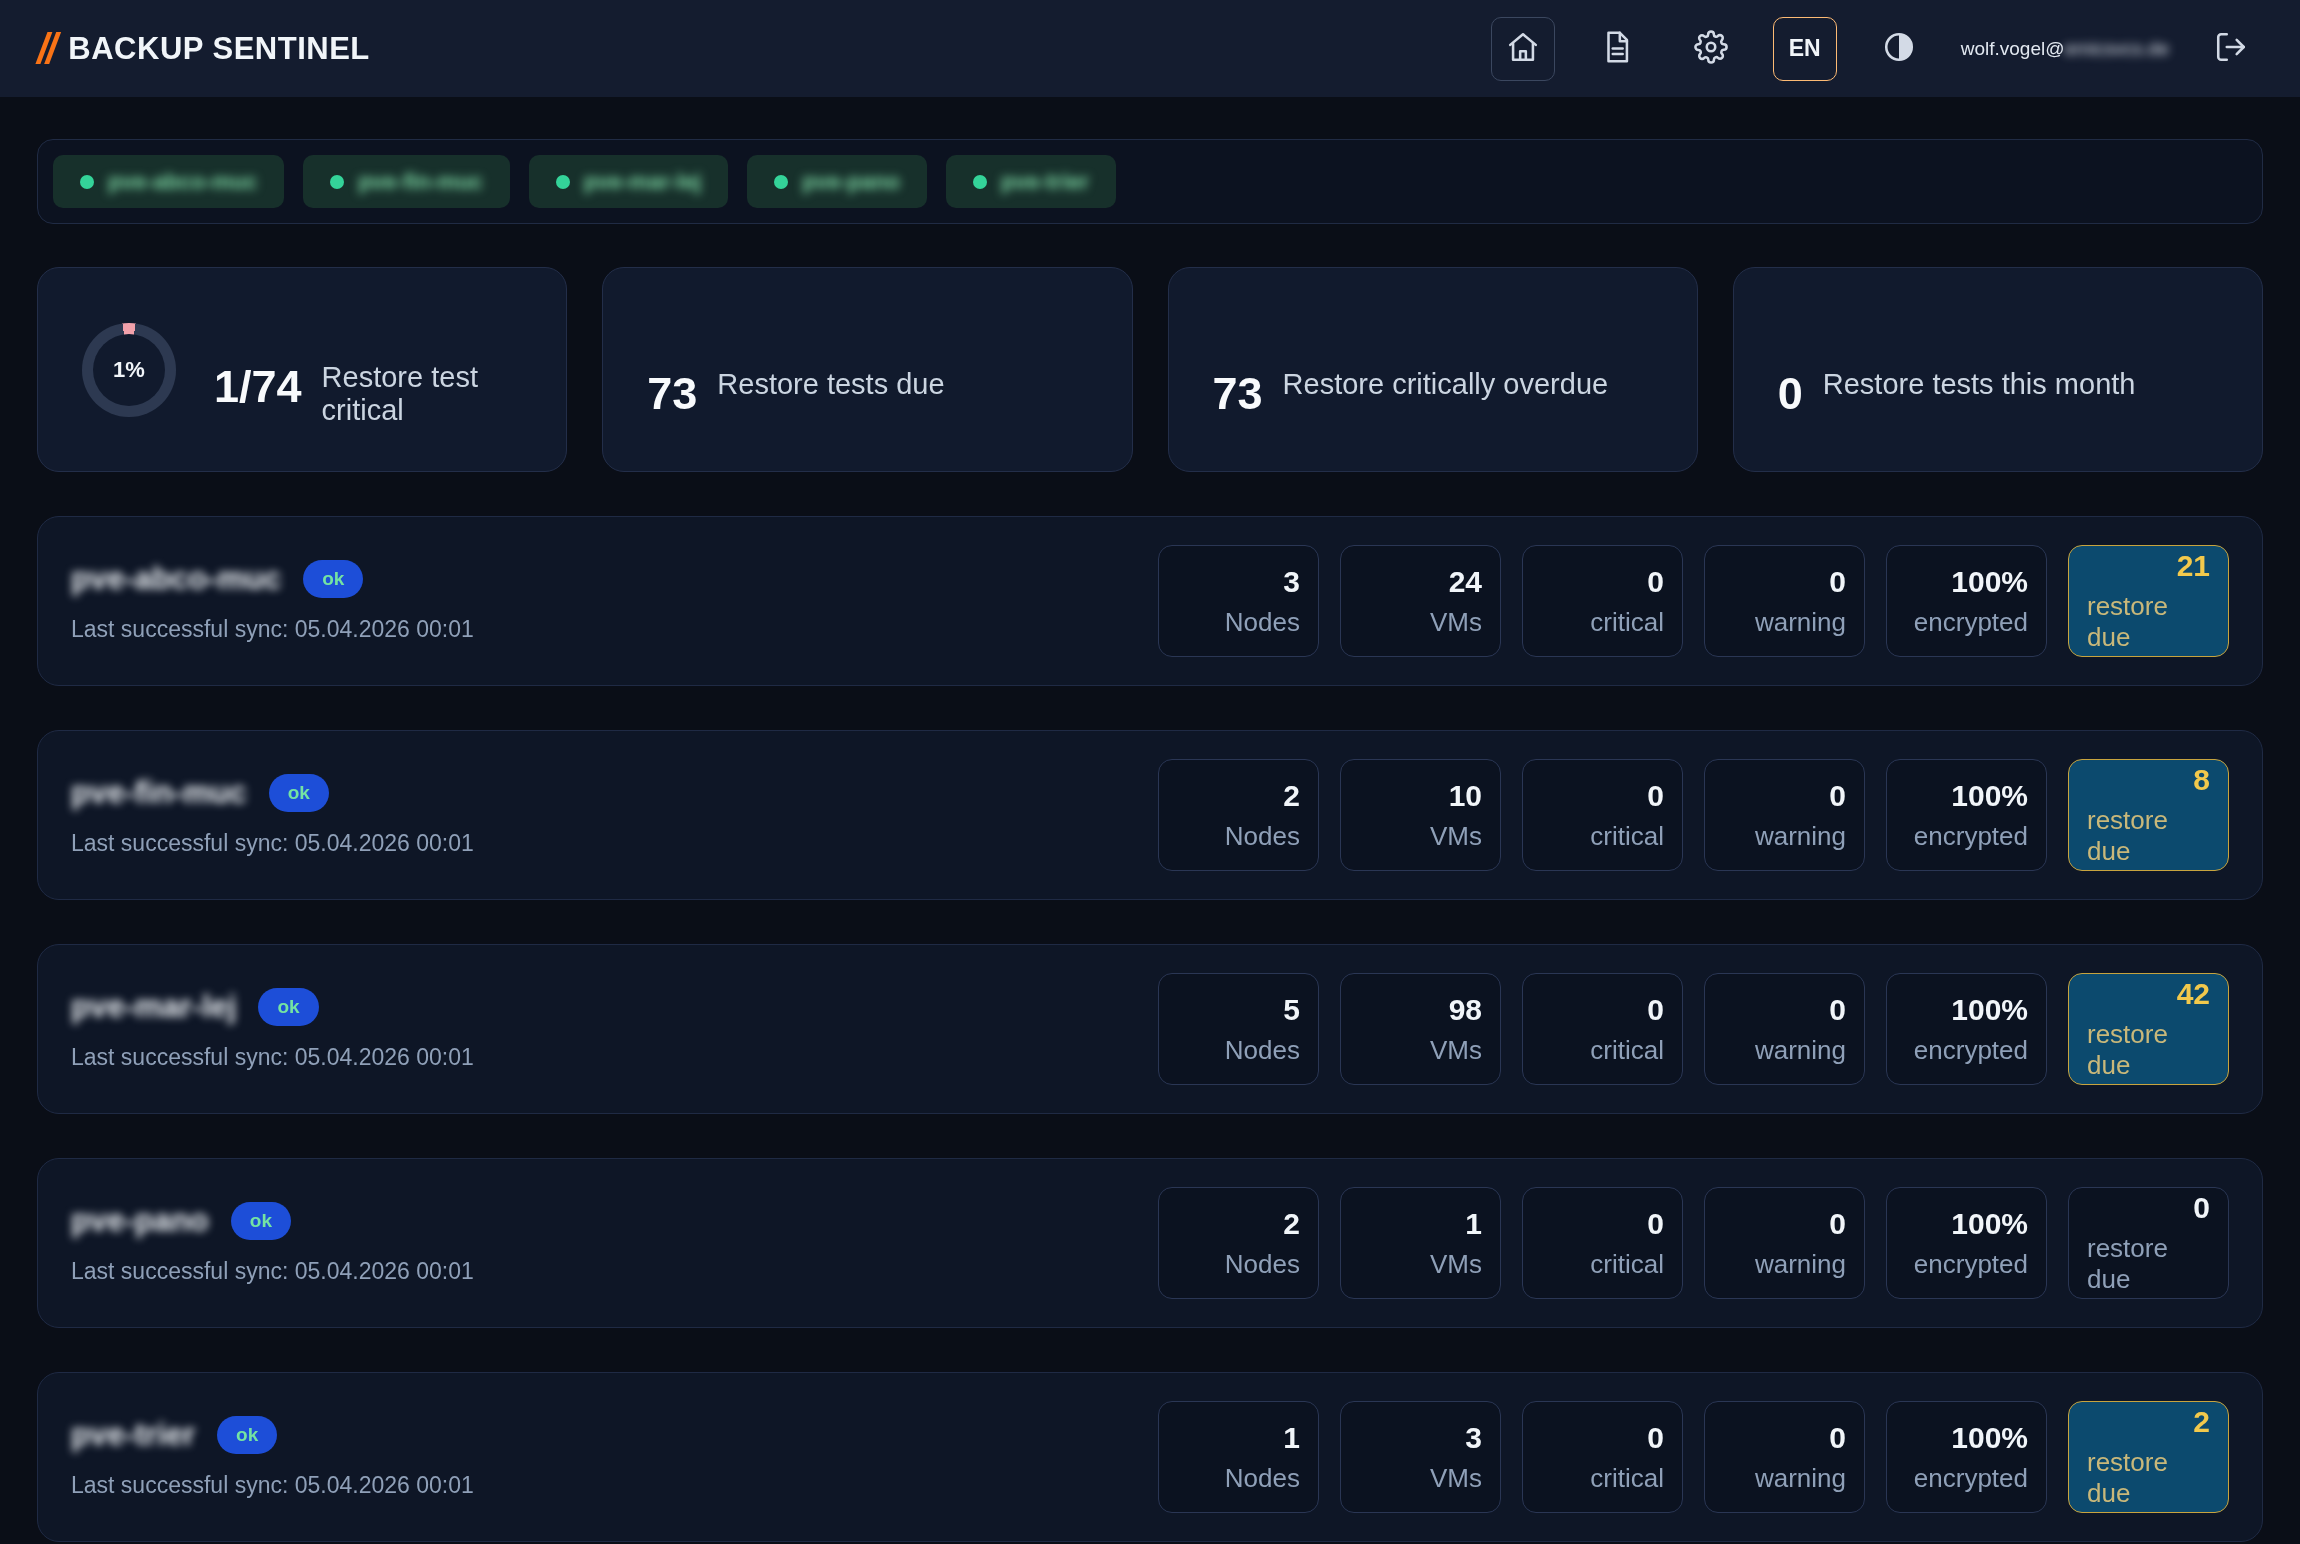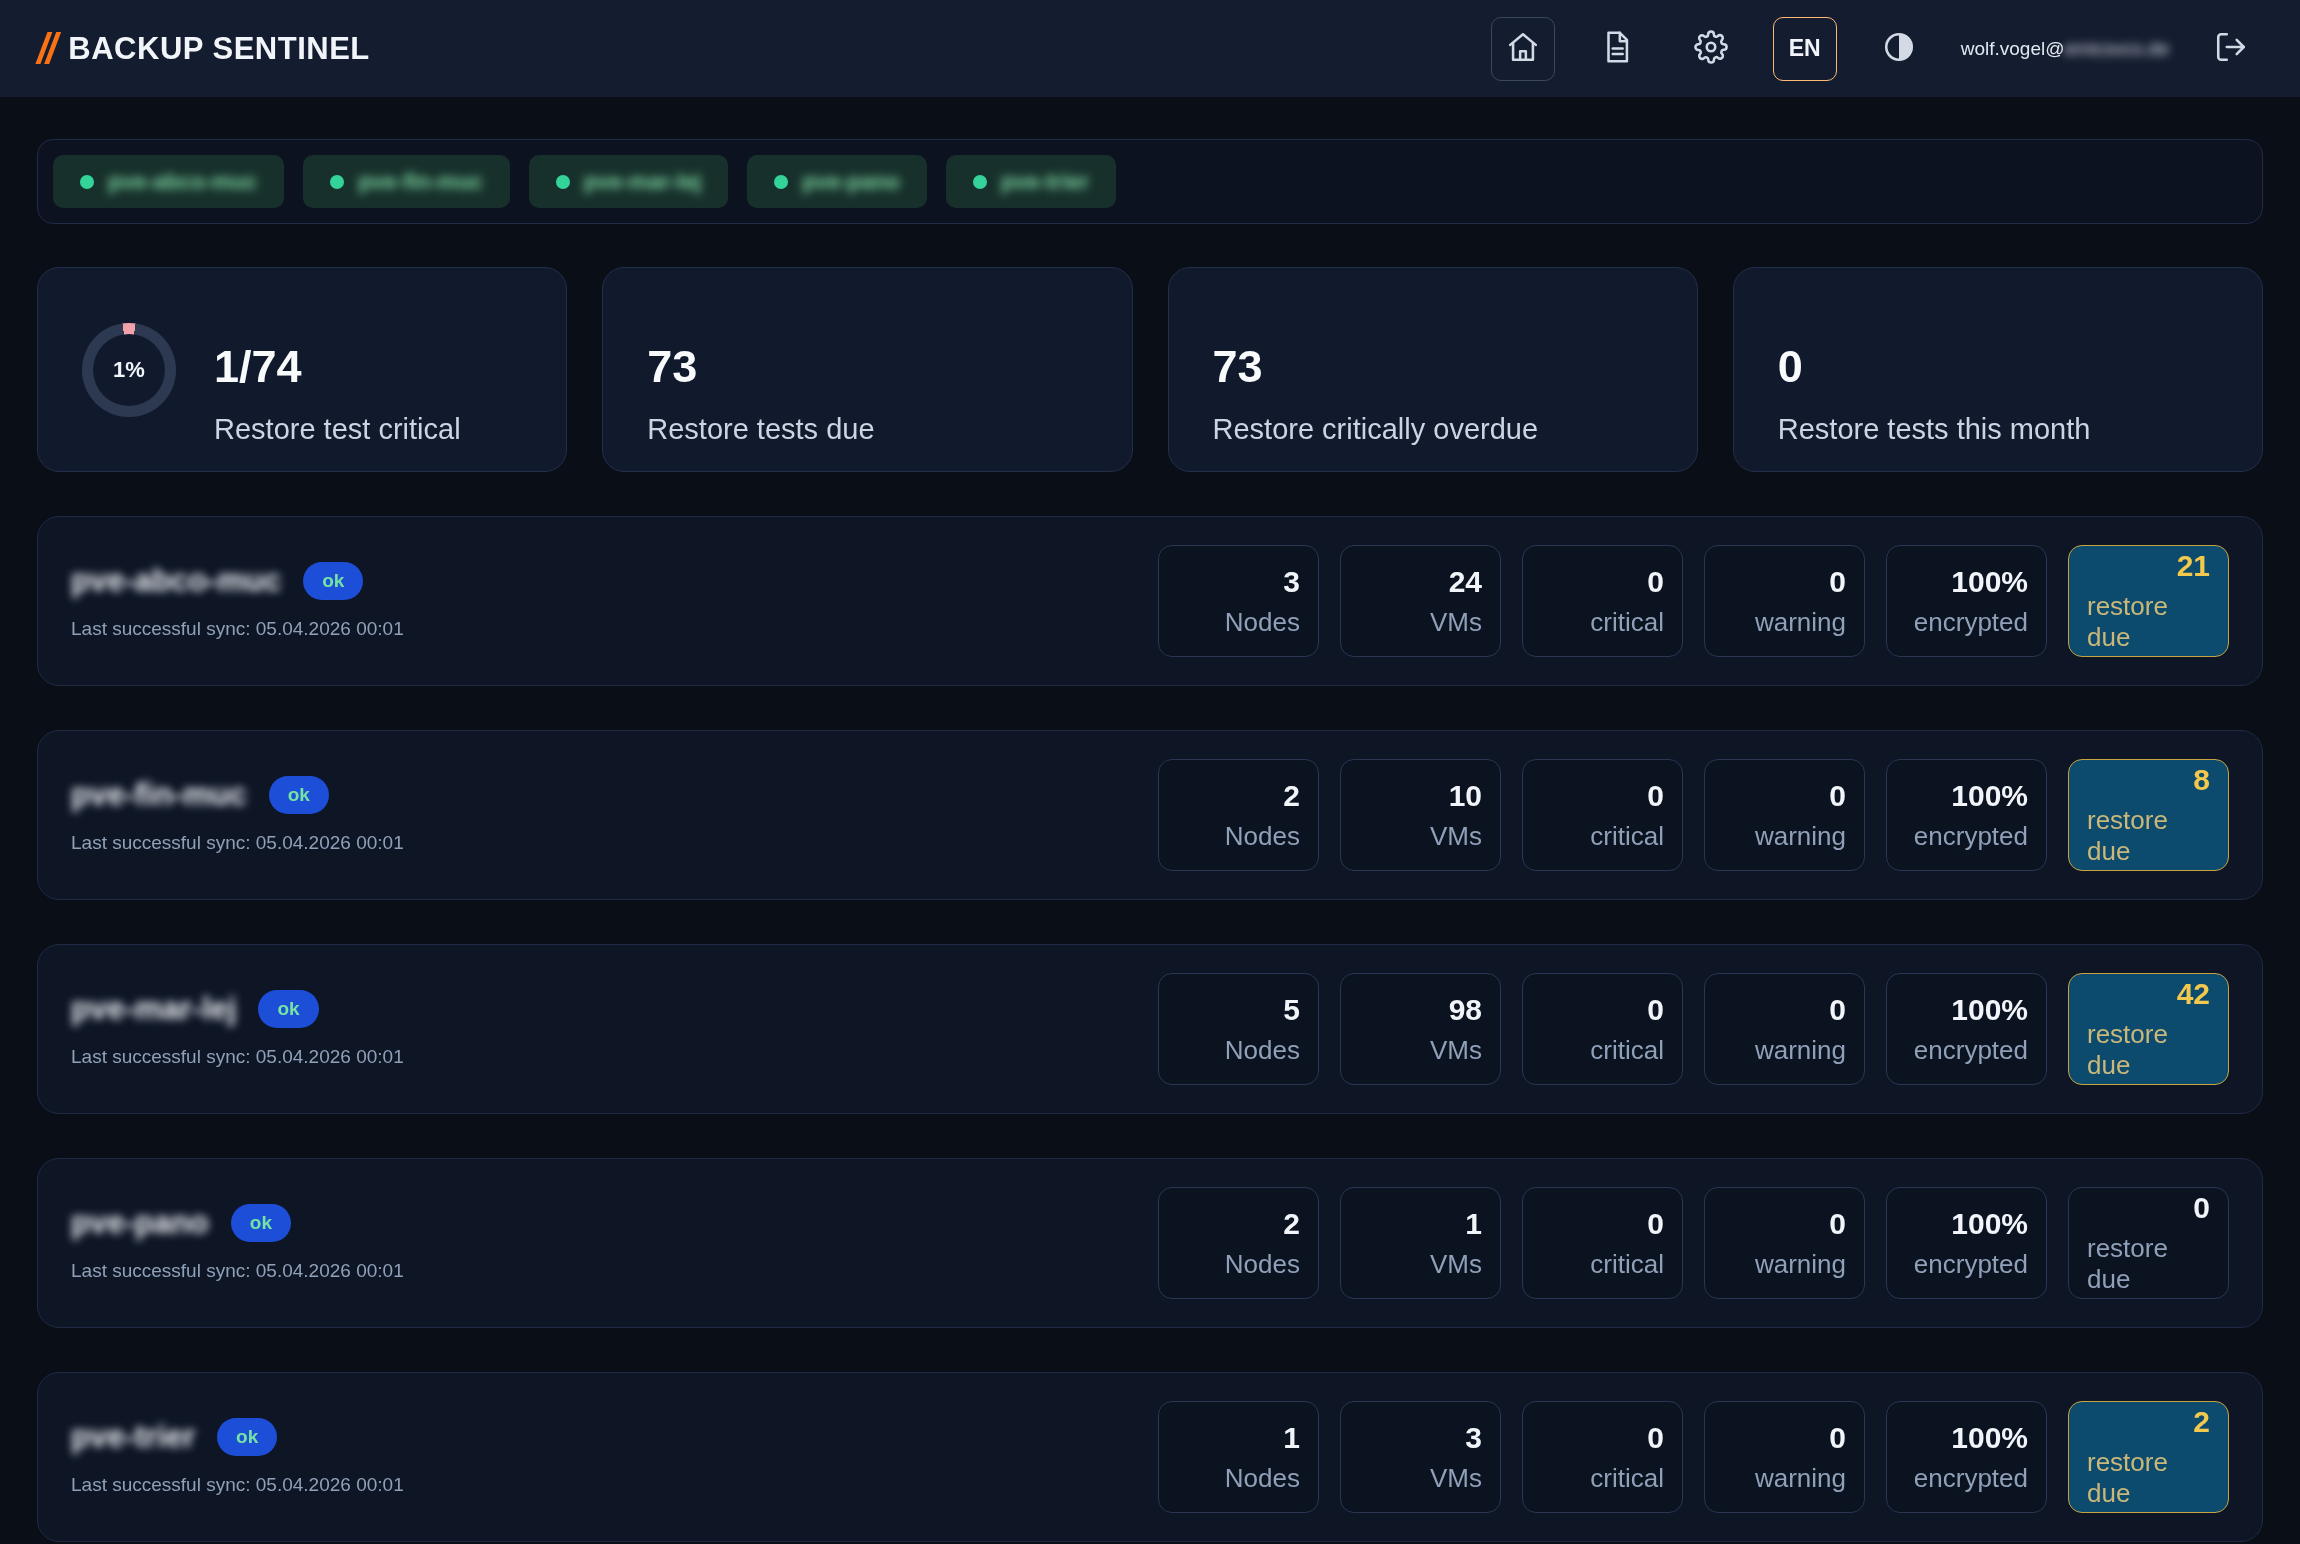--- a/index.html
+++ b/index.html
@@ -98,21 +98,21 @@
     flex: 1;
     height: 205px;
     background: #111a2d;
     border: 1px solid #232e49;
     border-radius: 22px;
     padding: 0 44px;
     display: flex;
     align-items: center;
     gap: 38px;
   }
-  .stat-text { display: flex; flex-direction: column; gap: 20px; margin-top: 48px; }
+  .stat-text { display: flex; flex-direction: row; gap: 20px; margin-top: 48px; }
   .stat-value { font-size: 45px; font-weight: 700; color: #f8fafc; }
   .stat-label { font-size: 29px; color: #cbd5e1; }
   .donut {
     width: 94px; height: 94px; flex: 0 0 94px;
     border-radius: 50%;
     background: conic-gradient(from -8deg, #f2a1ab 0deg 16deg, #2d3951 16deg 360deg);
     position: relative;
   }
   .donut-hole {
     position: absolute; inset: 11px;
@@ -138,21 +138,21 @@
   .cluster-head { display: flex; align-items: center; gap: 22px; }
   .cluster-name { font-size: 31px; font-weight: 700; color: #f1f5f9; }
   .badge-ok {
     background: #1d4ed8;
     color: #74e3a3;
     font-size: 19px;
     font-weight: 700;
     padding: 8px 19px;
     border-radius: 999px;
   }
-  .sync { margin-top: 18px; font-size: 19px; color: #8fa0b8; }
+  .sync { margin-top: 18px; font-size: 23px; color: #8fa0b8; }
   .metrics { display: flex; gap: 21px; }
   .metric {
     width: 161px; height: 112px;
     border: 1px solid #2a3654;
     border-radius: 14px;
     background: #0b1220;
     display: flex;
     flex-direction: column;
     align-items: flex-end;
     justify-content: center;

